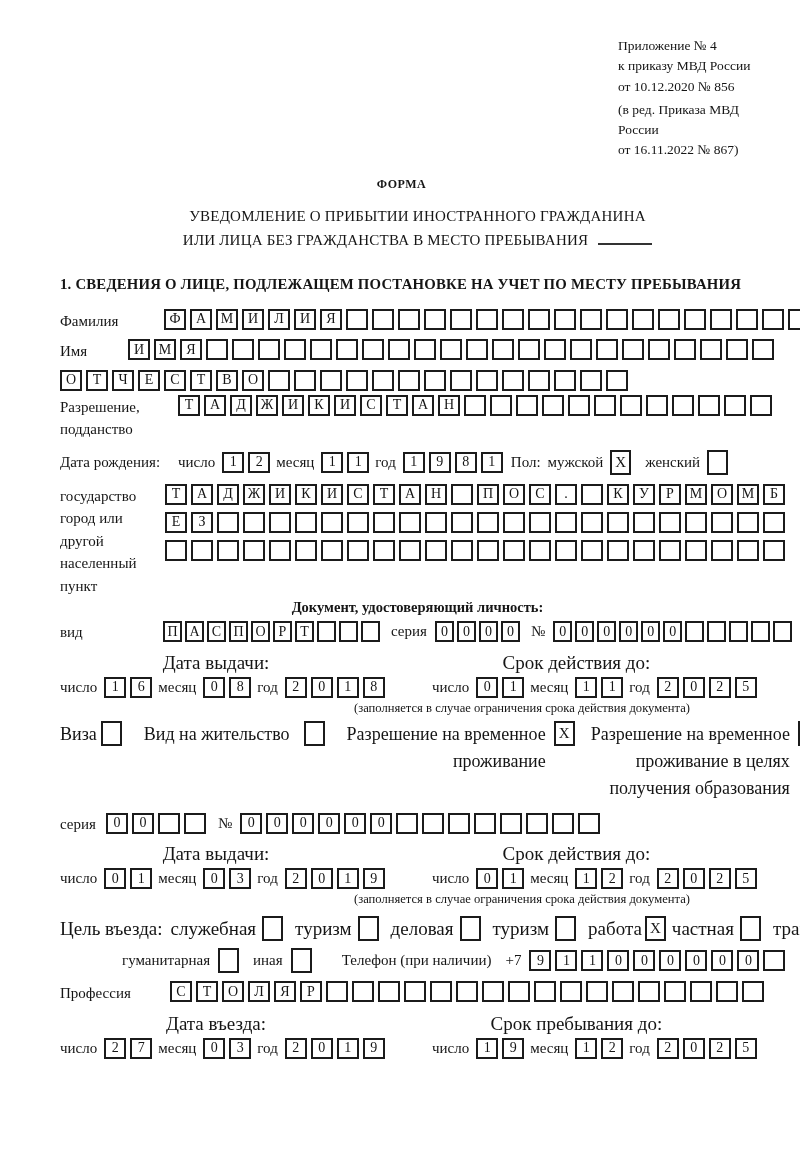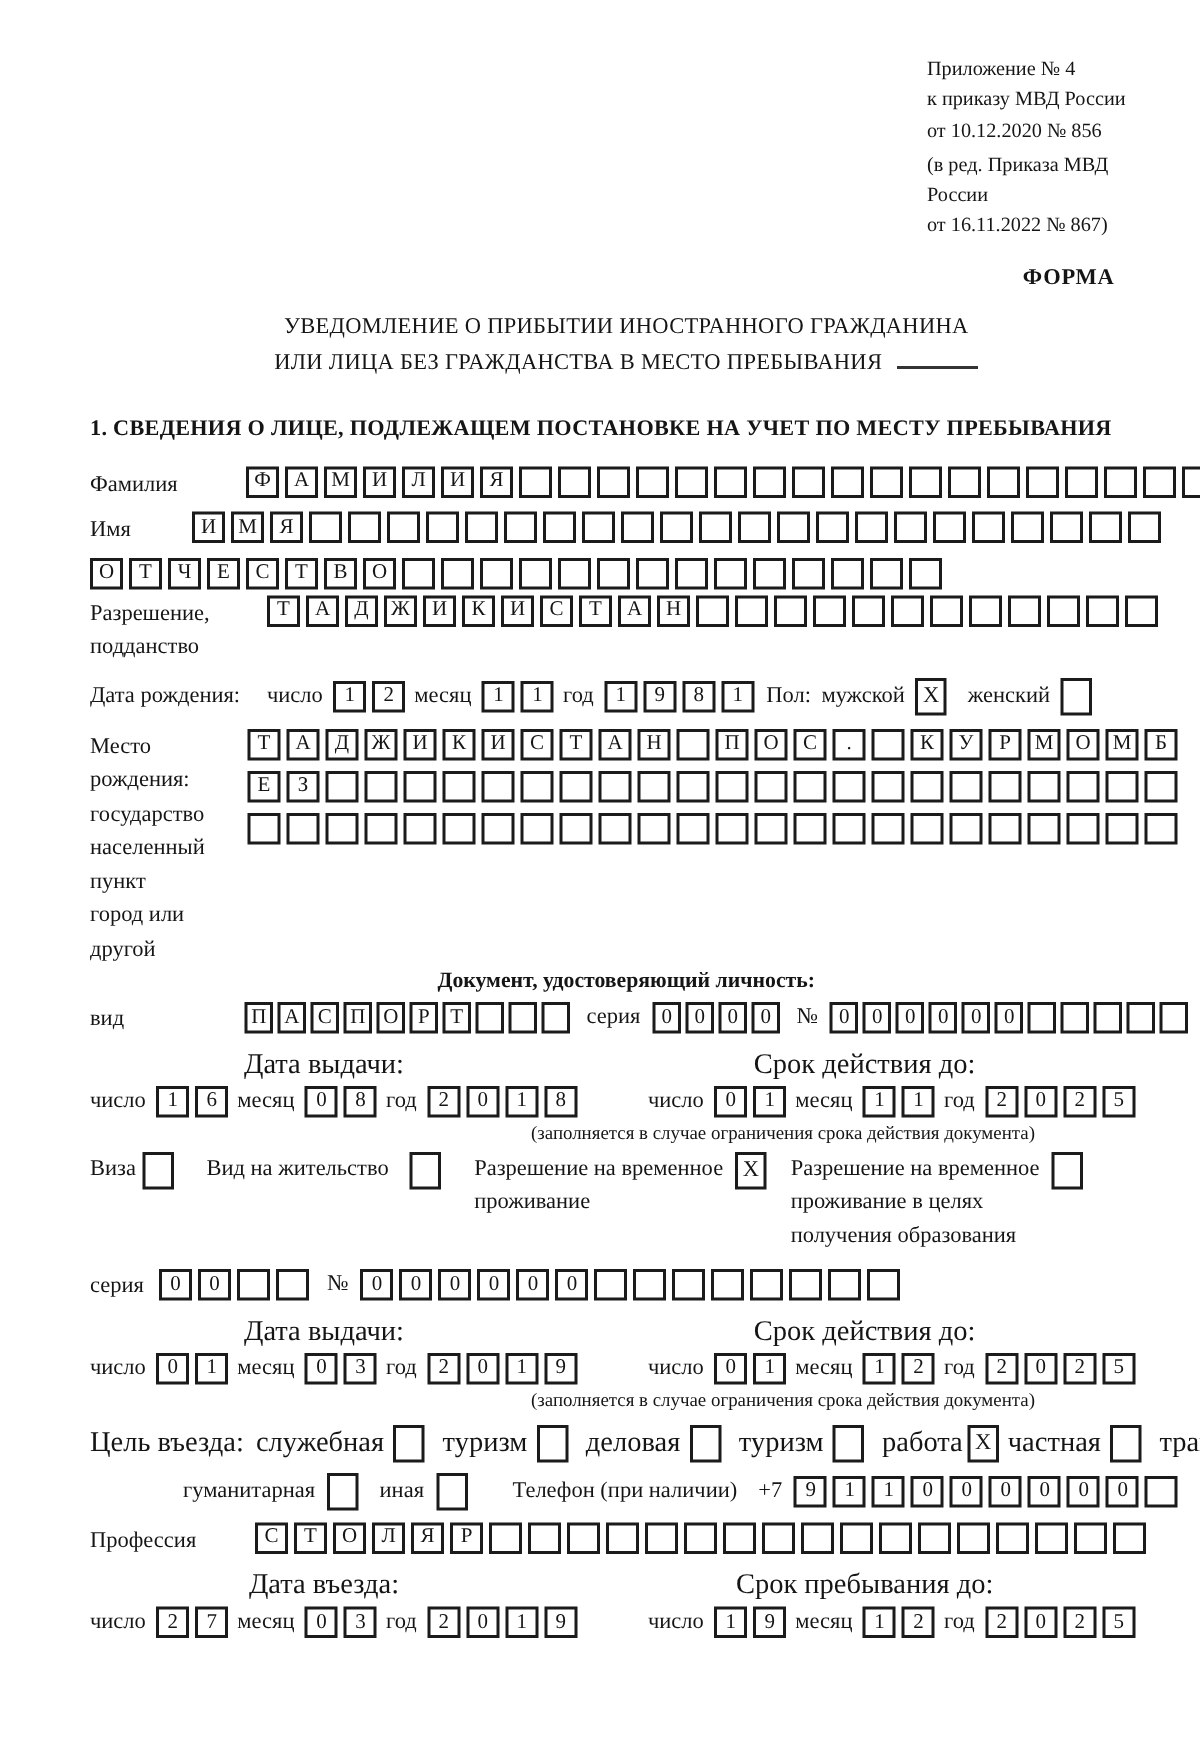--- a/index.html
+++ b/index.html
@@ -2,21 +2,21 @@
 <html><head>
 <meta charset="utf-8">
 <style>
   html,body{margin:0;padding:0;background:#fff;}
   body{width:800px;height:1163px;overflow:hidden;color:#151515;
        font-family:"Liberation Serif","DejaVu Serif",serif;}
   .page{box-sizing:border-box;width:800px;height:1163px;padding:36px 25px 10px 60px;position:relative;}
 
   .annex{margin-left:558px;font-size:13.5px;line-height:1.5;}
   .annex .rev{margin-top:3px;}
-  .form-label{margin-top:16px;padding-right:32px;text-align:right;font-weight:bold;font-size:15px;letter-spacing:.5px;}
+  .form-label{margin-top:16px;padding-right:32px;text-align:center;font-weight:bold;font-size:12px;letter-spacing:.5px;}
 
   .title{margin-top:12px;text-align:center;font-weight:normal;font-size:15px;line-height:1.6;letter-spacing:.2px;}
   .title .uline{display:inline-block;width:54px;border-bottom:2px solid #333;height:14px;margin-left:10px;}
 
   .sec-heading{margin-top:24px;font-weight:bold;font-size:14.8px;letter-spacing:.2px;}
 
   .frow{display:flex;align-items:flex-start;margin-top:7px;}
   .flabel{flex:none;font-size:15px;line-height:1.5;padding-top:1px;}
   .cells{display:inline-flex;flex:none;}
   .cell{box-sizing:border-box;flex:none;width:22px;height:21px;border:2px solid #1b1b1b;margin-right:4px;
@@ -40,21 +40,21 @@
   .dg2{flex:none;}
   .dg-title{font-size:19px;text-align:center;margin-bottom:3px;}
   .dg1 .dg-title{padding-right:60px;}
   .dg2 .dg-title{padding-right:40px;}
   .dg-fields{display:flex;align-items:center;}
   .dg-note{font-size:12.6px;margin-top:3px;margin-left:-78px;white-space:nowrap;}
 
   .intro{margin-top:9px;font-size:15px;line-height:1.7;}
   .opts{display:flex;align-items:flex-start;margin-top:5px;}
   .opt{display:flex;align-items:flex-start;flex:none;}
-  .opt .olbl{font-size:15px;line-height:1.5;text-align:left;}
+  .opt .olbl{font-size:18px;line-height:1.5;text-align:right;}
   .opt .cbox{margin-left:8px;}
   .gap16{width:16px;flex:none;} .gap22{width:22px;flex:none;}
 
   .purpose-line{display:flex;align-items:center;margin-top:9px;}
   .purpose-line .plbl{font-size:19px;flex:none;}
   .purpose-line .cbox{margin:0 12px 0 6px;}
   .purpose-line .cbox.last{margin-right:0;}
   .purpose2{display:flex;align-items:center;margin-top:7px;margin-left:62px;}
   .purpose2 .plbl{font-size:15px;flex:none;}
   .purpose2 .cbox{margin:0 14px 0 8px;}
@@ -228,24 +228,23 @@
       <span class="dlabel" style="padding-left:4px;">Пол:</span>
       <span class="dlabel" style="padding-left:0;">мужской</span>
       <span class="cbox">X</span>
       <span class="dlabel" style="padding-left:14px;">женский</span>
       <span class="cbox"></span>
     </div>
   </div>
 
   <div class="frow" style="margin-top:9px;">
     <div class="flabel w105">
-      <div>Место рождения:</div>
       <div>государство</div>
+      <div>город или другой</div>
       <div>населенный пункт</div>
-      <div>город или другой</div>
     </div>
     <div class="stack">
       <div class="crow cells">
           <span class="cell">Т</span>
           <span class="cell">А</span>
           <span class="cell">Д</span>
           <span class="cell">Ж</span>
           <span class="cell">И</span>
           <span class="cell">К</span>
           <span class="cell">И</span>

